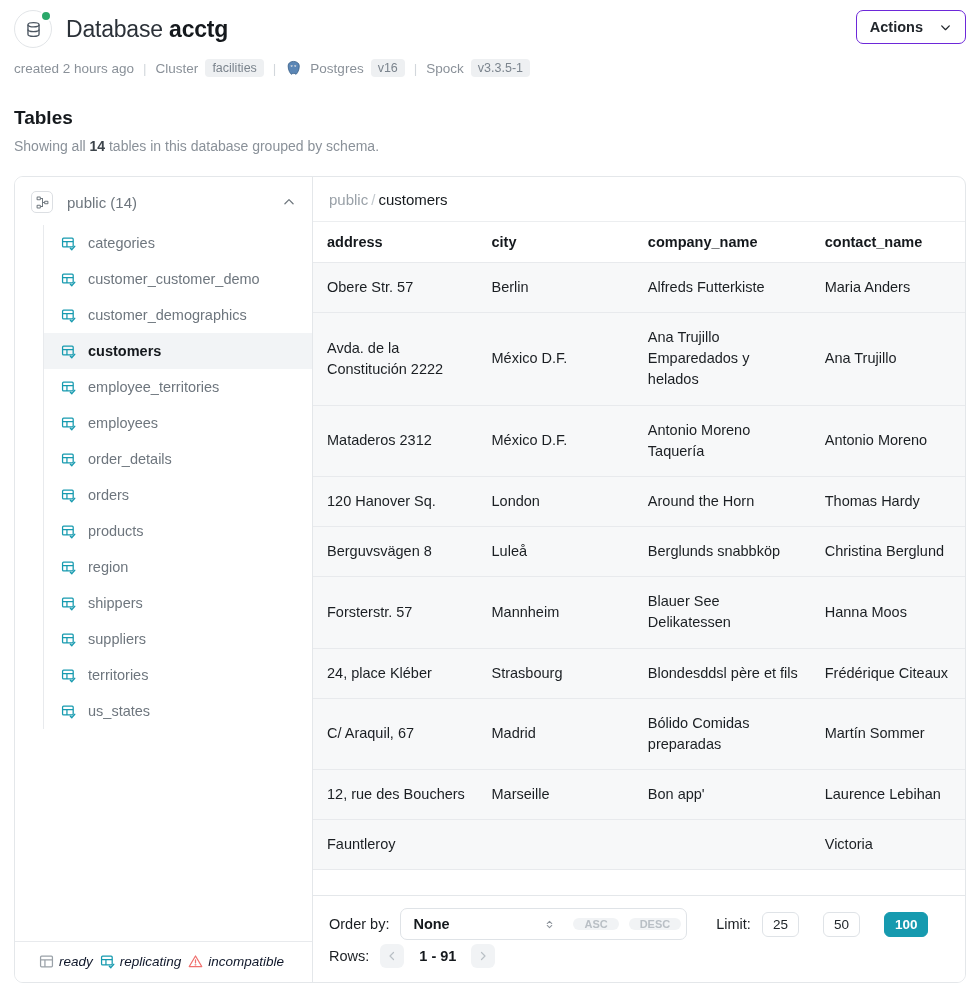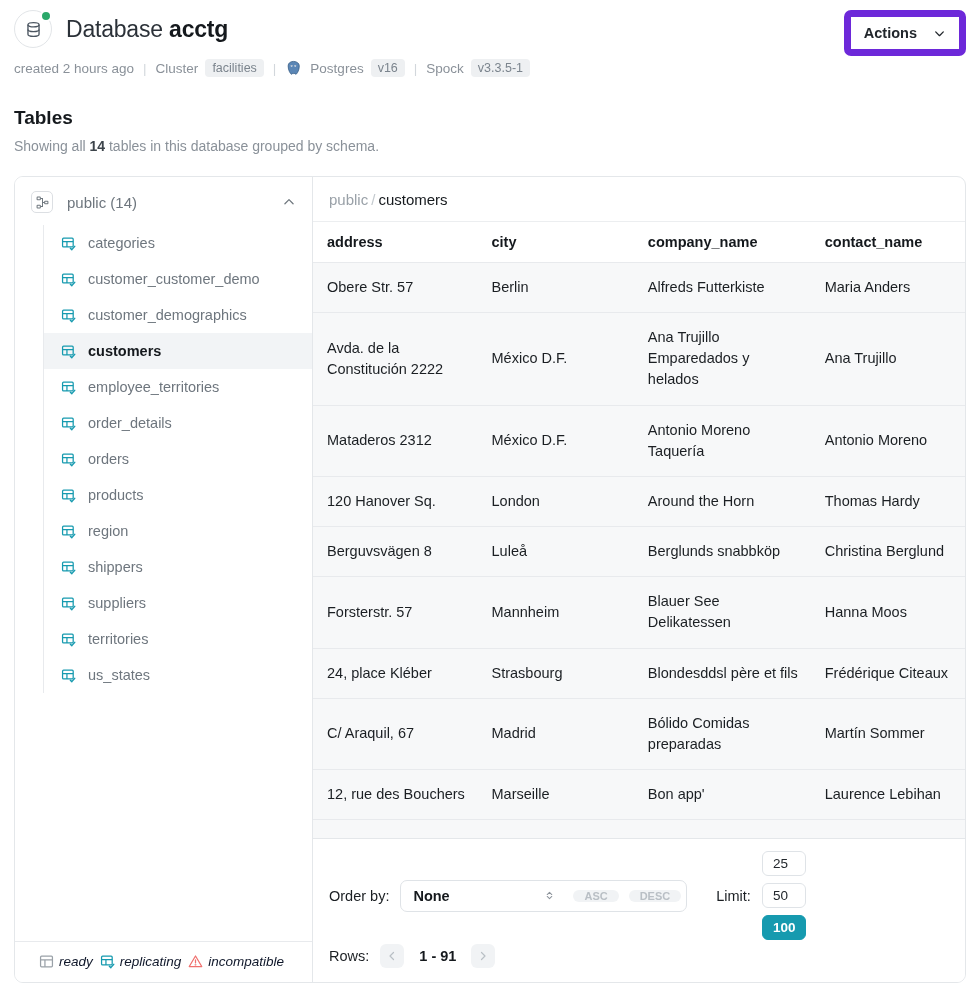--- a/index.html
+++ b/index.html
@@ -39,21 +39,21 @@
   .meta-sep { color: #d2d7dc; padding: 0 2px; }
   .meta-badge {
     background: #eef0f2; color: #7b848d;
     border-radius: 4px; padding: 2px 7px; font-size: 12.5px;
   }
   .pg-logo { display: inline-flex; align-items: center; margin-right: 1px; }
 
   .actions-btn {
     position: absolute; top: 10px; right: 14px;
     display: flex; align-items: center; gap: 16px;
-    border: 7px solid #6d28d9; border-radius: 7px;
+    border: 1px solid #6d28d9; border-radius: 7px;
     background: #fff; padding: 8px 13px;
     font-size: 14.5px; font-weight: 700; color: #22272c;
     cursor: pointer;
   }
 
   
   .section { padding: 0 14px; margin-top: 30px; }
   .section-title { font-size: 19px; font-weight: 700; color: #15191d; }
   .section-sub { margin-top: 9px; font-size: 14px; color: #8a9199; }
   .section-sub b { color: #3d444b; font-weight: 700; }
@@ -284,20 +284,30 @@
           </div>
           <div class="table-item">
             <span style="display: flex;">
               <svg width="15" height="15" viewBox="0 0 24 24" fill="none" stroke="#169aaf" stroke-width="2">
                 <rect x="2.5" y="3.5" width="17" height="14" rx="1.6"></rect>
                 <path d="M2.5 9h17M9.5 9v8.5"></path>
                 <polyline points="15,19.5 17.3,21.8 22,16.6" stroke-width="2.3" stroke-linecap="round" stroke-linejoin="round"></polyline>
               </svg>
             </span>
             <span class="tname">employee_territories</span>
+          </div>
+          <div class="table-item">
+            <span style="display: flex;">
+              <svg width="15" height="15" viewBox="0 0 24 24" fill="none" stroke="#169aaf" stroke-width="2">
+                <rect x="2.5" y="3.5" width="17" height="14" rx="1.6"></rect>
+                <path d="M2.5 9h17M9.5 9v8.5"></path>
+                <polyline points="15,19.5 17.3,21.8 22,16.6" stroke-width="2.3" stroke-linecap="round" stroke-linejoin="round"></polyline>
+              </svg>
+            </span>
+            <span class="tname">employees</span>
           </div>
           <div class="table-item">
             <span style="display: flex;">
               <svg width="15" height="15" viewBox="0 0 24 24" fill="none" stroke="#169aaf" stroke-width="2">
                 <rect x="2.5" y="3.5" width="17" height="14" rx="1.6"></rect>
                 <path d="M2.5 9h17M9.5 9v8.5"></path>
                 <polyline points="15,19.5 17.3,21.8 22,16.6" stroke-width="2.3" stroke-linecap="round" stroke-linejoin="round"></polyline>
               </svg>
             </span>
             <span class="tname">order_details</span>
@@ -496,21 +506,21 @@
             <span class="sel-val">None</span>
             <svg width="11" height="13" viewBox="0 0 24 24" fill="none" stroke="#8d949b" stroke-width="2.2" stroke-linecap="round" stroke-linejoin="round">
               <polyline points="7,10 12,5 17,10"></polyline>
                 <polyline points="7,14 12,19 17,14"></polyline>
             </svg>
           </div>
           <span class="pill">ASC</span>
           <span class="pill">DESC</span>
         </div>
         <span class="bb-label gap-l">Limit:</span>
-        <span id="limit-group" style="display:flex;gap:7px;flex-direction:column;">
+        <span id="limit-group" style="display:flex;gap:24px;">
             <span class="limit-btn">25</span>
             <span class="limit-btn">50</span>
             <span class="limit-btn active">100</span>
           </span>
       </div>
 
       <div class="bb-row">
         <span class="bb-label">Rows:</span>
         <span class="nav-btn">
           <svg width="12" height="12" viewBox="0 0 24 24" fill="none" stroke="currentColor" stroke-width="2.4" stroke-linecap="round" stroke-linejoin="round">

